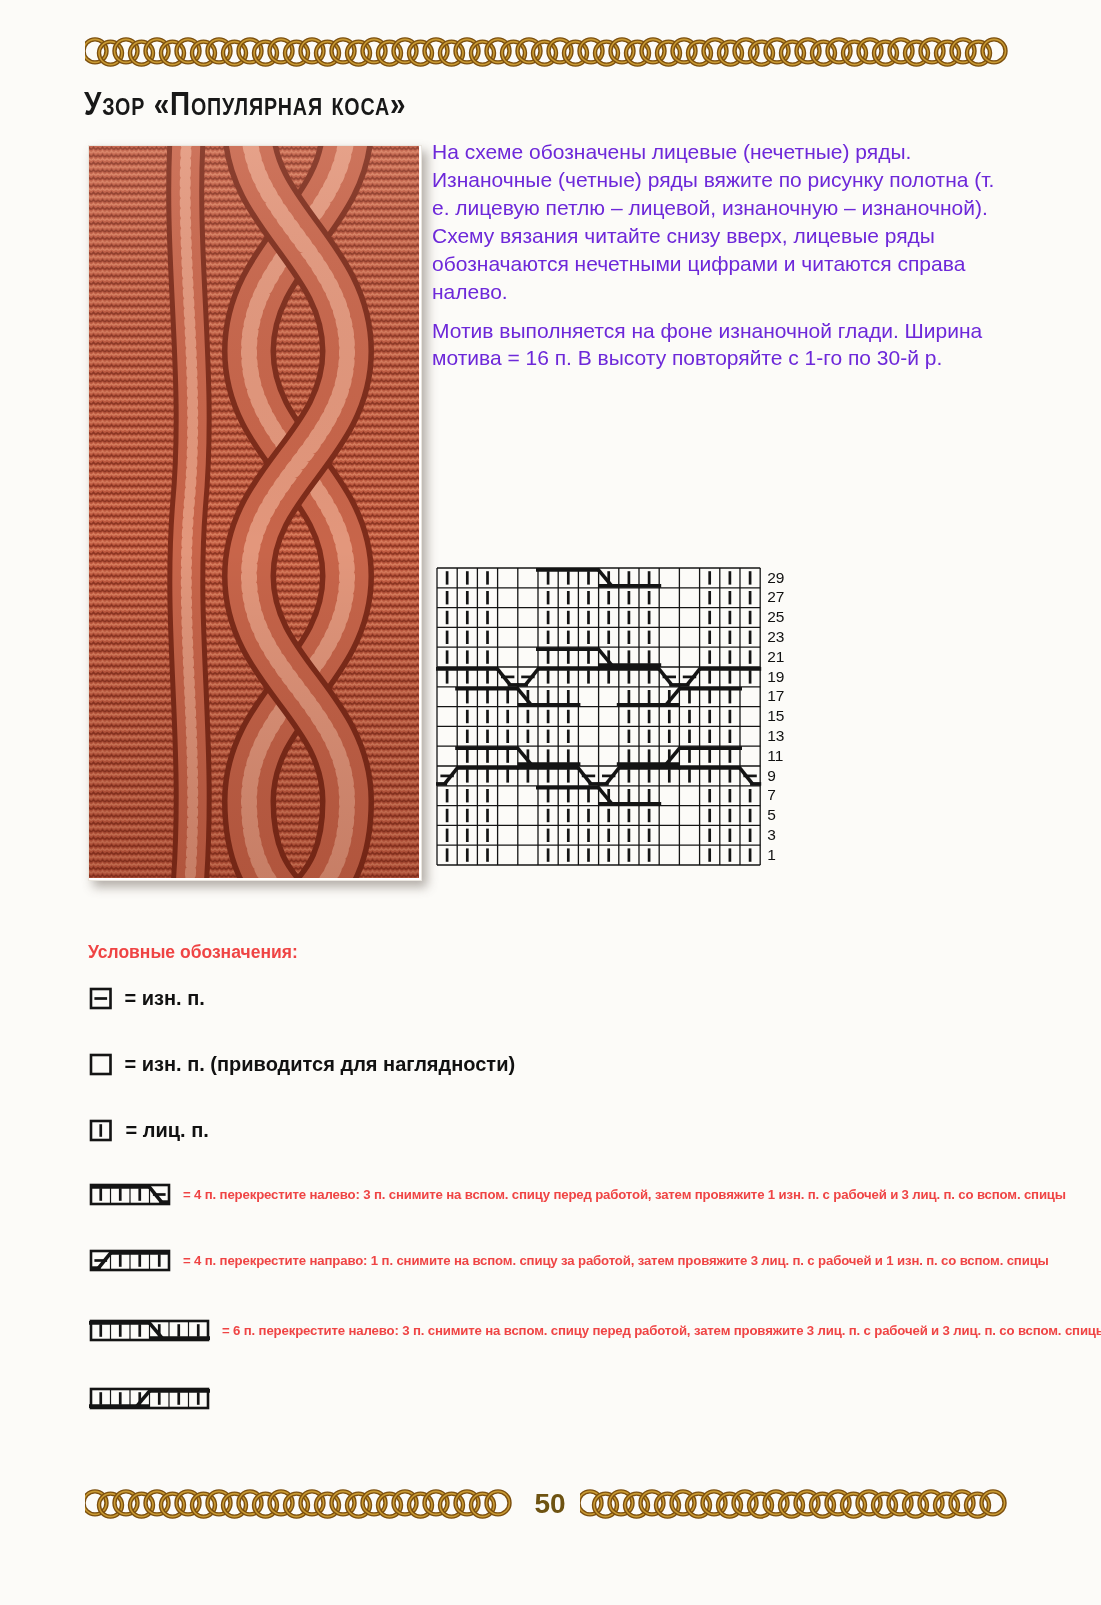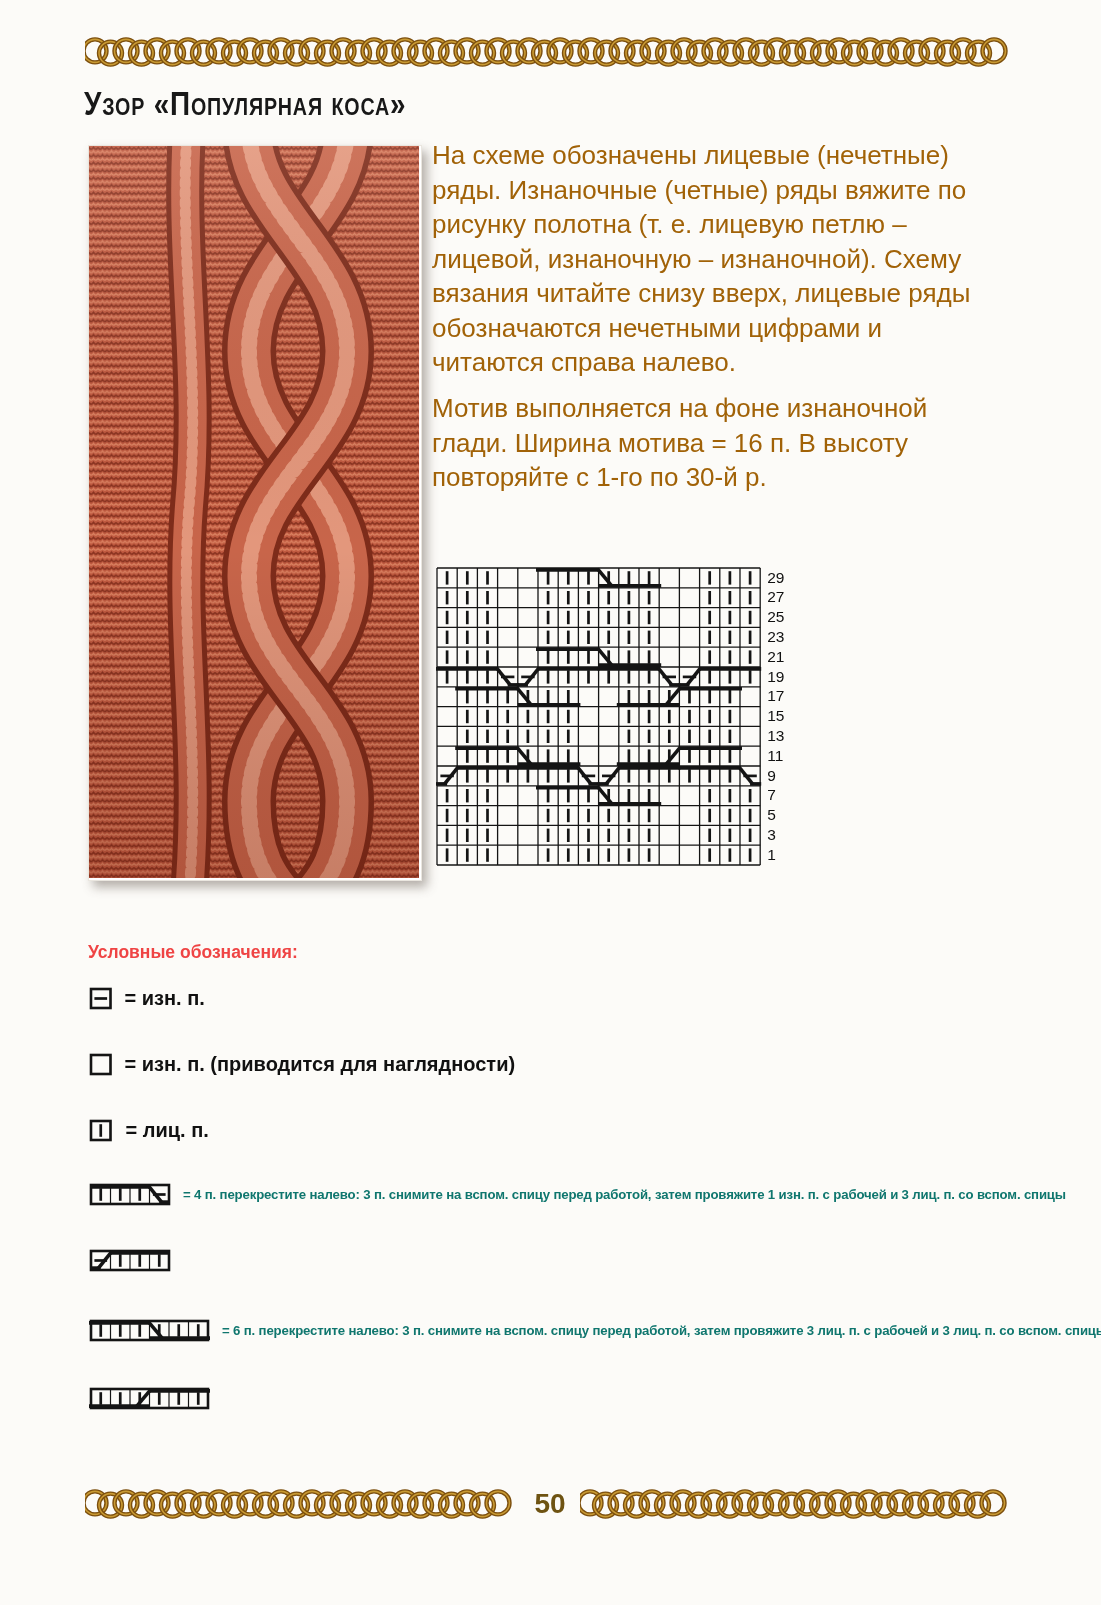--- a/index.html
+++ b/index.html
@@ -20,31 +20,31 @@
     font-size:34px;font-weight:700;font-variant:small-caps;letter-spacing:1px;
     transform:scaleX(.82);transform-origin:left center;white-space:nowrap;color:#181818;
   }
   .photo{
     position:absolute;left:88px;top:145px;width:332px;height:734px;
     background:#fff;border:1px solid #eae6df;
     box-shadow:5px 6px 10px rgba(90,80,70,.45);
   }
   .intro{
     position:absolute;left:432px;top:138px;width:568px;
-    font-size:26px;line-height:1.33;color:#a16207;
+    font-size:21px;line-height:1.33;color:#6d28d9;
   }
   .intro p{margin:0 0 11px 0;}
   .chart-wrap{position:absolute;left:434px;top:565px;}
   .legend-head{
     position:absolute;left:88px;top:942px;
     font-size:17.5px;font-weight:700;color:#ef4444;
   }
   .legend-item{position:absolute;left:88px;display:flex;align-items:center;gap:11px;}
   .leg-text-s{font-size:20px;font-weight:700;color:#111;white-space:nowrap;}
-  .leg-text-l{font-size:13.2px;font-weight:700;color:#0f766e;white-space:nowrap;letter-spacing:-.15px;}
+  .leg-text-l{font-size:13.2px;font-weight:700;color:#ef4444;white-space:nowrap;letter-spacing:-.15px;}
   svg{display:block;}
 </style>
 </head>
 <body>
 
 <div class="ornament ornament-top">
   <div class="bar">
       <svg width="930" height="34" viewBox="0 0 930 34">
         <circle cx="10" cy="15.9" r="11.5" fill="none" stroke="#7c4f0e" stroke-width="4.4"></circle>
         <circle cx="10" cy="15.9" r="11.5" fill="none" stroke="#c99a33" stroke-width="1.6"></circle>
@@ -581,20 +581,21 @@
             <line x1="3.4" y1="9.5" x2="16.1" y2="9.5" stroke="#141414" stroke-width="2.7"></line>
             <line x1="29.25" y1="3.2" x2="29.25" y2="15.8" stroke="#141414" stroke-width="2.7"></line>
             <line x1="48.75" y1="3.2" x2="48.75" y2="15.8" stroke="#141414" stroke-width="2.7"></line>
             <line x1="68.25" y1="3.2" x2="68.25" y2="15.8" stroke="#141414" stroke-width="2.7"></line>
             <line x1="-1" y1="17.1" x2="9.75" y2="17.1" stroke="#141414" stroke-width="3.6"></line>
             <line x1="7.41" y1="17.1" x2="20.5" y2="0.8999999999999999" stroke="#141414" stroke-width="3.6"></line>
             <line x1="19.5" y1="1.9" x2="79" y2="1.9" stroke="#141414" stroke-width="3.6"></line>
           </g>
         </svg>
       </div>
+      <div class="leg-text-l">= 4 п. перекрестите направо: 1 п. снимите на вспом. спицу за работой, затем провяжите 3 лиц. п. с рабочей и 1 изн. п. со вспом. спицы</div>
     </div>
     <div class="legend-item" style="top: 1318px;">
       <div>
         <svg width="123" height="25" viewBox="0 0 123 25">
           <g transform="translate(3,3)">
             <line x1="0" y1="0" x2="0" y2="19" stroke="#141414" stroke-width="1.2"></line>
             <line x1="19.5" y1="0" x2="19.5" y2="19" stroke="#141414" stroke-width="1.2"></line>
             <line x1="39" y1="0" x2="39" y2="19" stroke="#141414" stroke-width="1.2"></line>
             <line x1="58.5" y1="0" x2="58.5" y2="19" stroke="#141414" stroke-width="1.2"></line>
             <line x1="78" y1="0" x2="78" y2="19" stroke="#141414" stroke-width="1.2"></line>

